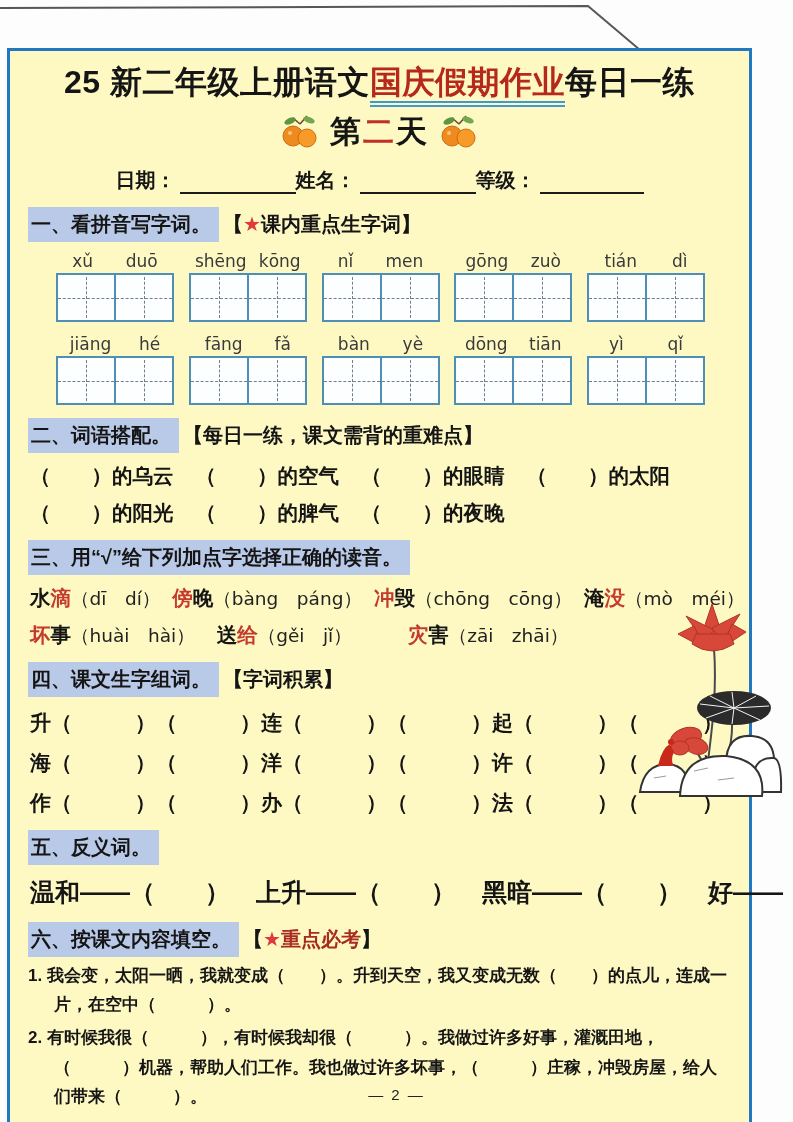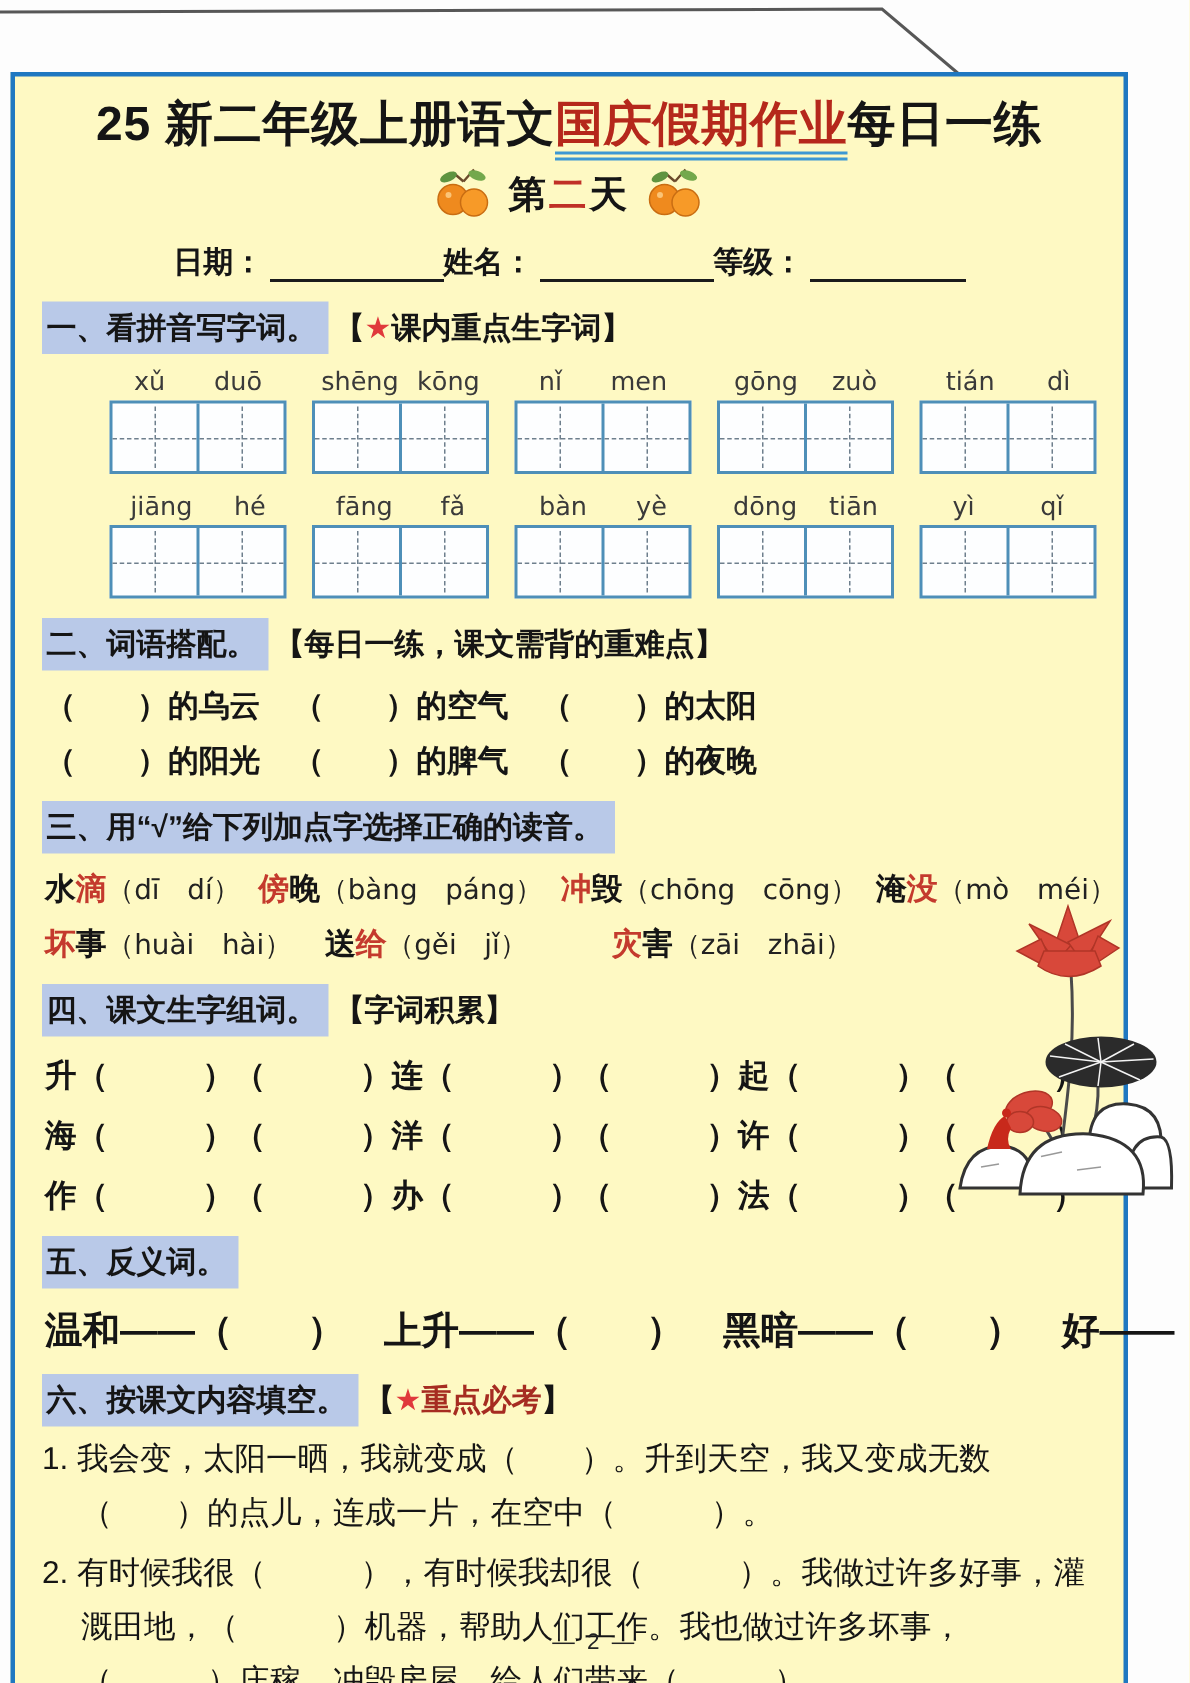--- a/index.html
+++ b/index.html
@@ -11,49 +11,49 @@
   }
   .sheet{
     position:absolute;left:7px;top:48px;width:745px;height:1111px;
     border:3px solid #1f78c1;background:#fef9c3;box-sizing:border-box;
     padding:8px 18px 0 18px;z-index:1;
   }
   
   .title{ text-align:center;font-size:32px;font-weight:bold;letter-spacing:.5px;margin-top:2px;white-space:nowrap;}
   .title .hl{ color:#b5281b;border-bottom:6px double #3d98d3;padding-bottom:1px;}
   .dayline{ display:flex;align-items:center;justify-content:center;gap:10px;margin-top:6px;}
-  .dayline .daytxt{ font-size:25px;font-weight:bold;letter-spacing:2px;}
+  .dayline .daytxt{ font-size:31px;font-weight:bold;letter-spacing:2px;}
   .dayline .num{ color:#c03026;}
   .meta{ display:flex;justify-content:center;margin-top:14px;font-size:20px;font-weight:600;}
   .meta .mitem{ display:flex;align-items:flex-end;}
   .meta .blank{ display:inline-block;width:116px;border-bottom:2px solid #1b1b1b;height:22px;margin-left:4px;}
   
   .sec-h{ font-size:20px;font-weight:bold;margin:13px 0 4px 0;display:flex;align-items:center;white-space:nowrap;}
   .sec-h .hl{ background:#b9c9e8;padding:4px 8px 4px 3px;}
   .sec-h .tagwrap{ margin-left:4px;}
   .star{ color:#e0393c;}
   .redtag{ color:#a62c21;}
   
   .pin-row{ display:flex;justify-content:space-between;padding:0 26px 0 28px;margin-top:9px;}
-  .pw{ display:flex;flex-direction:column;align-items:center;margin-left:17px;}
+  .pw{ display:flex;flex-direction:column;align-items:center;}
   .pw .py{ display:flex;width:118px;justify-content:space-around;font-size:17px;color:#3a3a3a;margin-bottom:2px;font-family:"DejaVu Sans",sans-serif;}
   .tzg{ display:flex;border:2px solid #4e8fb8;background:#fdfeff;}
   .cell{ width:56px;height:45px;position:relative;}
   .cell + .cell{ border-left:2px solid #4e8fb8;}
   .cell::before{ content:"";position:absolute;left:50%;top:2px;bottom:2px;border-left:1.5px dashed #6e7f8d;}
   .cell::after{ content:"";position:absolute;top:50%;left:0;right:0;border-top:1.5px dashed #6e7f8d;}
   
   .cline{ display:flex;font-size:20.5px;font-weight:600;margin:9px 0 0 2px;gap:22px;white-space:nowrap;}
   .pron-item .r{ color:#c43a2d;}
   .pron-item .opts{ font-family:"DejaVu Sans",sans-serif;font-weight:400;font-size:18.5px;color:#222;}
   .gap-left{ margin-left:34px;}
   .zuci-row{ display:flex;justify-content:space-between;width:600px;font-size:21px;font-weight:600;margin:12px 0 0 2px;white-space:nowrap;}
   .anto-row{ display:flex;gap:26px;font-size:25px;font-weight:600;margin:11px 0 0 2px;white-space:nowrap;align-items:center;}
   
-  .fill-item{ font-size:21px;font-weight:400;line-height:1.72;margin:4px 0 0 0;padding-left:26px;text-indent:-26px;}
+  .fill-item{ font-size:17px;font-weight:700;line-height:1.72;margin:4px 0 0 0;padding-left:26px;text-indent:-26px;}
   
   .pageno{ position:absolute;left:0;right:0;top:1086px;text-align:center;font-size:15px;color:#222;letter-spacing:2px;z-index:1;}
   
   .scanline{ position:absolute;left:0;top:0;z-index:0;}
   .lotus{ position:absolute;left:634px;top:596px;z-index:2;pointer-events:none;}
   .tangerine{ width:40px;height:36px;}
 </style>
 </head>
 <body>
 
@@ -211,20 +211,21 @@
       </div>
   </div>
 
   <div class="sec-h">
     <span class="hl">二、词语搭配。</span>
     <span class="tagwrap">【每日一练，课文需背的重难点】</span>
   </div>
   <div class="cline">
     <span>（　　）的乌云</span>
     <span>（　　）的空气</span>
+    <span>（　　）的眼睛</span>
     <span>（　　）的太阳</span>
   </div>
   <div class="cline">
     <span>（　　）的阳光</span>
     <span>（　　）的脾气</span>
     <span>（　　）的夜晚</span>
   </div>
 
   <div class="sec-h">
     <span class="hl">三、用“√”给下列加点字选择正确的读音。</span>

